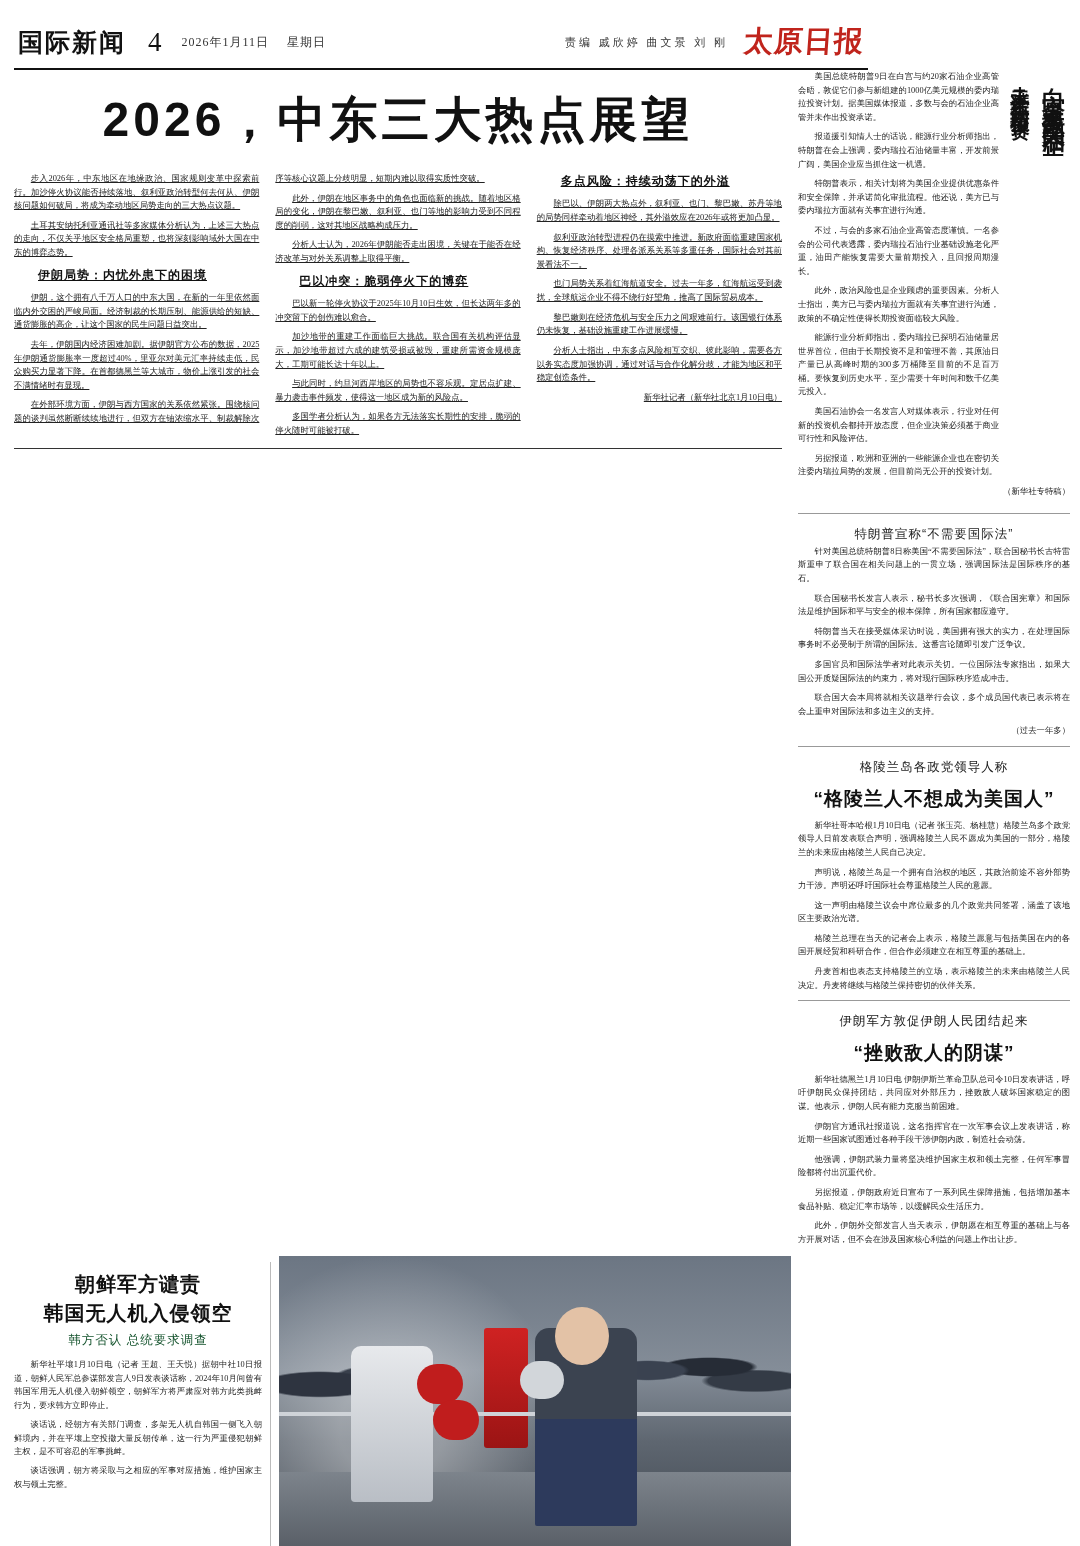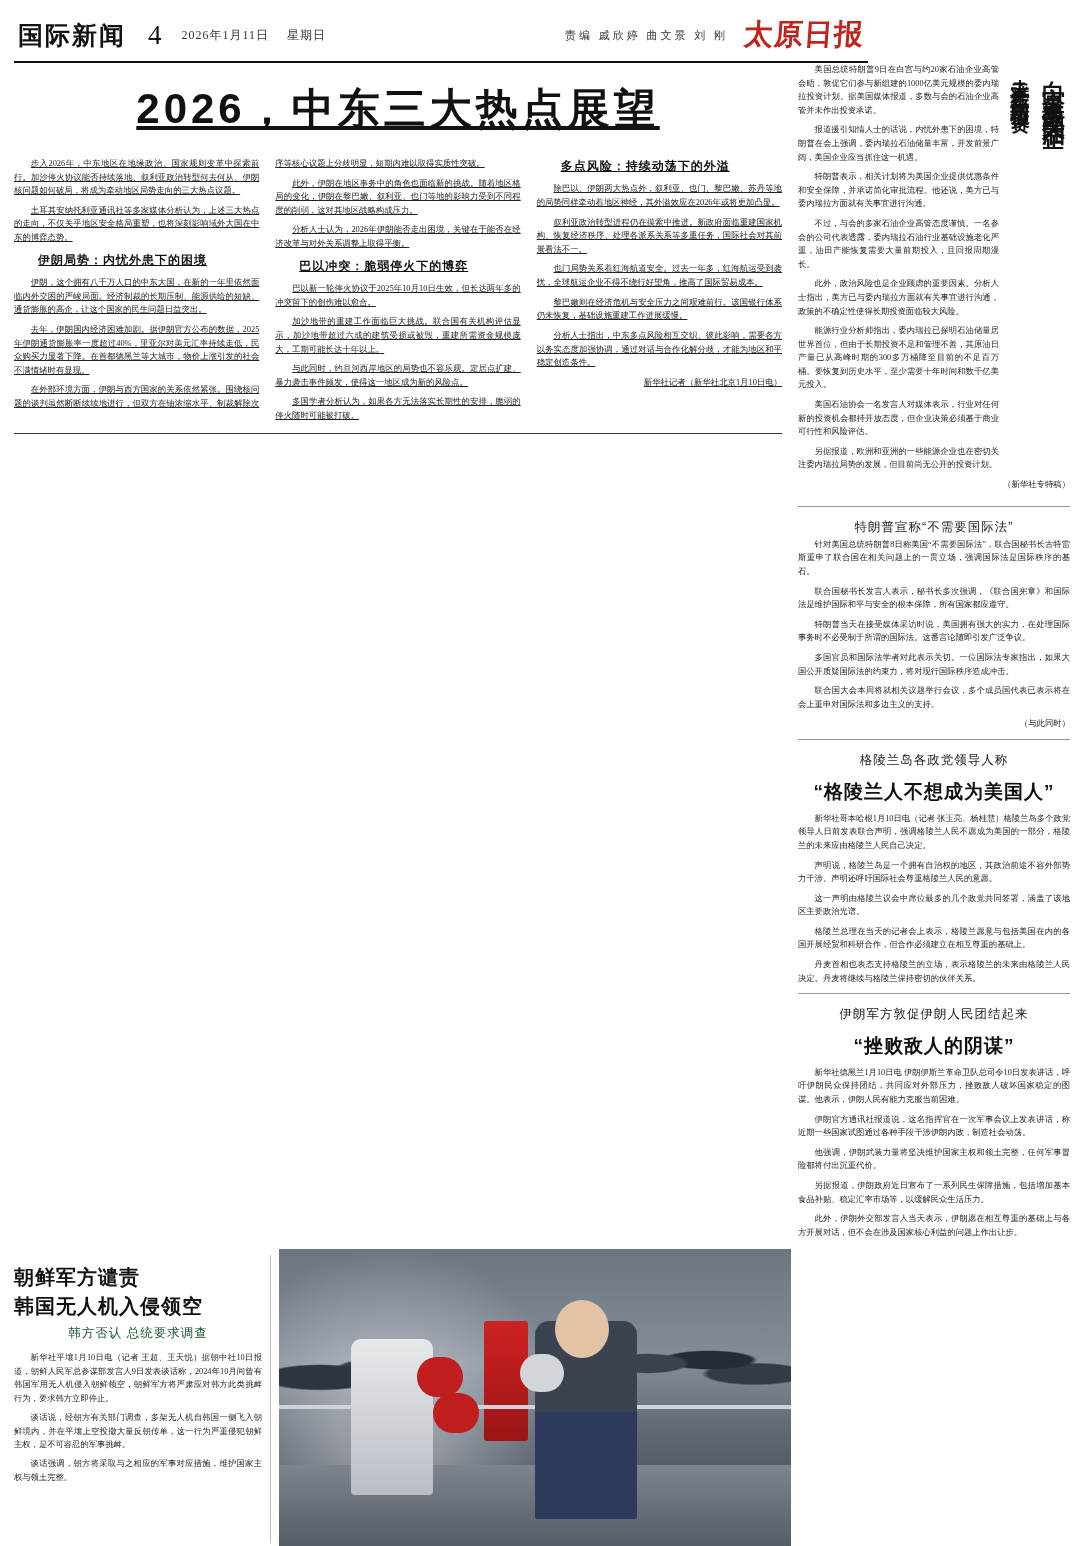--- a/index.html
+++ b/index.html
@@ -13,21 +13,21 @@
     font-family: "Liberation Serif", serif;
     color: #1a1a1a;
     position: relative;
     overflow: hidden;
   }
   .page {
     width: 882px;
     height: 1546px;
     position: relative;
     box-sizing: border-box;
-    padding: 9px 14px;
+    padding: 16px 14px;
   }
 
   
   .masthead {
     display: flex;
     align-items: center;
     height: 52px;
     border-bottom: 2px solid #111;
     padding: 0 4px 0 4px;
   }
@@ -74,25 +74,24 @@
     white-space: nowrap;
   }
 
   .vrule { width: 1px; background: #bbb; margin: 0 7px; }
 
   
   .headline {
     text-align: center;
     font-family: "Liberation Sans", sans-serif;
     font-weight: bold;
-    font-size: 42px;
+    font-size: 48px;
     letter-spacing: 4px;
     margin: 18px 0 20px 0;
     color: #111;
-    text-decoration: underline;
   }
 
   
   .body-cols {
     column-count: 3;
     column-gap: 16px;
     column-rule: none;
     font-size: 8.4px;
     line-height: 1.62;
     text-align: justify;
@@ -118,21 +117,21 @@
 
   .hr-thin { border: 0; border-top: 1px solid #333; margin: 10px 0 0 0; }
   .hr-thin2 { border: 0; border-top: 1px solid #999; margin: 8px 0; }
 
   
   .lead-title {
     font-family: "Liberation Sans", sans-serif;
     font-weight: bold;
     font-size: 20px;
     line-height: 1.45;
-    text-align: left;
+    text-align: center;
     letter-spacing: 1px;
     margin: 14px 0 4px 0;
     color: #111;
   }
   .lead-sub {
     font-family: "Liberation Sans", sans-serif;
     font-size: 12.5px;
     text-align: center;
     letter-spacing: 1px;
     margin: 0 0 9px 0;
@@ -303,42 +302,42 @@
     <div class="vrule" style="margin:6px 8px;"></div>
 
     <div style="flex:0 0 272px;">
       <div style="overflow:hidden;">
         <div class="vtitle-block">
           <div class="vtitle-main">白宫会上多数美国油企</div>
           <div class="vtitle-sub">未承诺在委内瑞拉投资</div>
         </div>
         <div class="r-body">
           <p>美国总统特朗普9日在白宫与约20家石油企业高管会晤，敦促它们参与新组建的1000亿美元规模的委内瑞拉投资计划。据美国媒体报道，多数与会的石油企业高管并未作出投资承诺。</p>
-          <p>报道援引知情人士的话说，内忧外患下的困境，特朗普在会上强调，委内瑞拉石油储量丰富，开发前景广阔，美国企业应当抓住这一机遇。</p>
+          <p>报道援引知情人士的话说，能源行业分析师指出，特朗普在会上强调，委内瑞拉石油储量丰富，开发前景广阔，美国企业应当抓住这一机遇。</p>
           <p>特朗普表示，相关计划将为美国企业提供优惠条件和安全保障，并承诺简化审批流程。他还说，美方已与委内瑞拉方面就有关事宜进行沟通。</p>
           <p>不过，与会的多家石油企业高管态度谨慎。一名参会的公司代表透露，委内瑞拉石油行业基础设施老化严重，油田产能恢复需要大量前期投入，且回报周期漫长。</p>
           <p>此外，政治风险也是企业顾虑的重要因素。分析人士指出，美方已与委内瑞拉方面就有关事宜进行沟通，政策的不确定性使得长期投资面临较大风险。</p>
           <p>能源行业分析师指出，委内瑞拉已探明石油储量居世界首位，但由于长期投资不足和管理不善，其原油日产量已从高峰时期的300多万桶降至目前的不足百万桶。要恢复到历史水平，至少需要十年时间和数千亿美元投入。</p>
           <p>美国石油协会一名发言人对媒体表示，行业对任何新的投资机会都持开放态度，但企业决策必须基于商业可行性和风险评估。</p>
           <p>另据报道，欧洲和亚洲的一些能源企业也在密切关注委内瑞拉局势的发展，但目前尚无公开的投资计划。</p>
           <p class="byline">（新华社专特稿）</p>
         </div>
       </div>
 
       <hr class="hr-thin2">
 
       <div>
         <div class="r-kicker">特朗普宣称“不需要国际法”</div>
         <div class="r-body">
           <p>针对美国总统特朗普8日称美国“不需要国际法”，联合国秘书长古特雷斯重申了联合国在相关问题上的一贯立场，强调国际法是国际秩序的基石。</p>
           <p>联合国秘书长发言人表示，秘书长多次强调，《联合国宪章》和国际法是维护国际和平与安全的根本保障，所有国家都应遵守。</p>
           <p>特朗普当天在接受媒体采访时说，美国拥有强大的实力，在处理国际事务时不必受制于所谓的国际法。这番言论随即引发广泛争议。</p>
           <p>多国官员和国际法学者对此表示关切。一位国际法专家指出，如果大国公开质疑国际法的约束力，将对现行国际秩序造成冲击。</p>
           <p>联合国大会本周将就相关议题举行会议，多个成员国代表已表示将在会上重申对国际法和多边主义的支持。</p>
-          <p class="byline">（与此同时）</p>
+          <p class="byline">（过去一年多）</p>
         </div>
       </div>
 
       <hr class="hr-thin2">
 
       <div>
         <div class="r-kicker">格陵兰岛各政党领导人称</div>
         <div class="r-title">“格陵兰人不想成为美国人”</div>
         <div class="r-body">
           <p>新华社哥本哈根1月10日电（记者 张玉亮、杨桂慧）格陵兰岛多个政党领导人日前发表联合声明，强调格陵兰人民不愿成为美国的一部分，格陵兰的未来应由格陵兰人民自己决定。</p>

